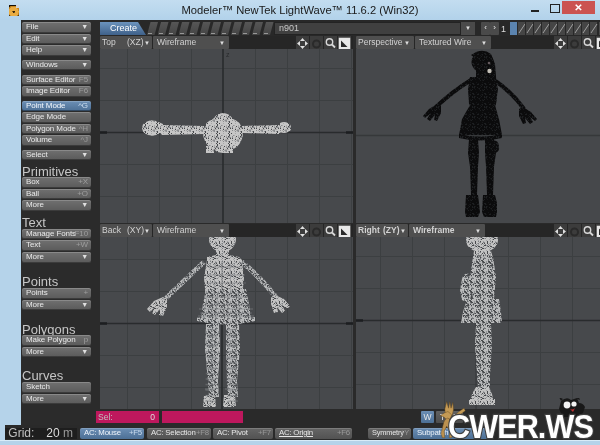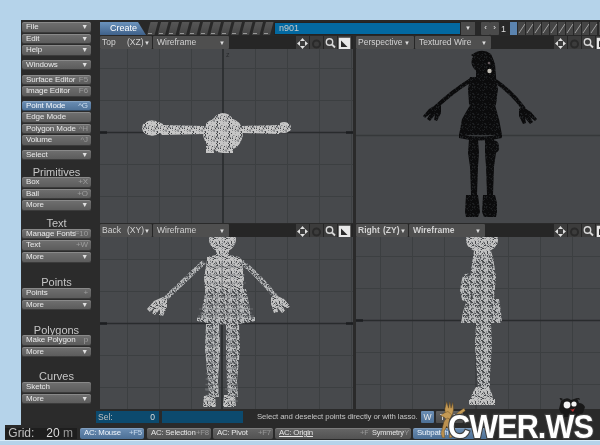--- a/index.html
+++ b/index.html
@@ -12,61 +12,71 @@
 #maxi{position:absolute;left:550px;top:4px;width:10px;height:9px;border:1.5px solid #222;}
 #close{position:absolute;left:562px;top:1px;width:33px;height:13px;background:#cb5351;color:#fff;text-align:center;font-size:10px;line-height:13px;font-weight:bold;}
 #content{position:absolute;left:5px;top:20px;width:590px;height:316px;background:#2c2c2c;margin-left:16px;}
 
 #side{position:absolute;left:0;top:0;width:79px;height:420px;background:#2b2b2b;}
 .b{position:absolute;left:1px;width:69px;height:10.5px;background:linear-gradient(#707070,#5a5a5a);border-radius:2px;box-shadow:inset 0 1px 0 rgba(255,255,255,.18),inset 0 -1px 0 rgba(0,0,0,.35);color:#e9e9e9;font-size:8px;letter-spacing:-0.1px;line-height:10.5px;padding-left:4px;white-space:nowrap;}
 .b .k{position:absolute;right:3px;color:#9d9d9d;}
 .b .d{position:absolute;right:3px;top:0px;font-size:7px;color:#e0e0e0;}
 .b.blue{background:linear-gradient(#6c8fb5,#4c6f95);color:#f2f7fd;}
 .b.blue .k{color:#cddef0;}
-.hd{position:absolute;left:1px;width:69px;height:10px;color:#c6c6c6;font-size:11px;line-height:10px;text-align:center;}
+.hd{position:absolute;left:1px;width:69px;height:10px;color:#c6c6c6;font-size:13px;line-height:10px;text-align:left;}
 
 #main{position:absolute;left:79px;top:0;width:511px;height:420px;background:#2a2a2a;}
 
 #tabs{position:absolute;left:0;top:0;width:511px;height:16px;background:#282828;}
 #createtab{position:absolute;left:0px;top:2px;width:47px;height:13px;background:linear-gradient(#6b93bd,#3f618a);color:#fff;font-size:9px;line-height:13px;text-align:center;clip-path:polygon(0 0,38px 0,46px 13px,0 13px);}
 .stab{position:absolute;top:2px;width:11px;height:13px;background:linear-gradient(#565656,#454545);clip-path:polygon(3.5px 0,11px 0,7.5px 13px,0 13px);}
 .stab i{position:absolute;left:1px;bottom:1.5px;width:4px;height:1px;background:#989898;}
-#objfield{position:absolute;left:174px;top:2px;width:187px;height:13px;background:#0369a1;border:1px solid #232323;color:#c9c9c9;font-size:9px;line-height:11px;padding-left:4px;}
+#objfield{position:absolute;left:174px;top:2px;width:187px;height:13px;background:#404040;border:1px solid #232323;color:#c9c9c9;font-size:9px;line-height:11px;padding-left:4px;}
 #objdrop{position:absolute;left:361px;top:2px;width:14px;height:13px;background:#4a4a4a;color:#ddd;font-size:6px;text-align:center;line-height:13px;}
 .nav{position:absolute;top:2px;width:9px;height:13px;background:#4a4a4a;color:#e8e8e8;font-size:8px;text-align:center;line-height:12px;border-radius:1px;}
 #lone{position:absolute;left:401px;top:4px;color:#ddd;font-size:9px;}
 #layers{position:absolute;left:409px;top:2px;height:13px;}
 .lt{position:absolute;top:0;width:8px;height:13px;background:#454545;border-left:1px solid #282828;}
 .lt svg{position:absolute;left:0;top:0;}
 .lt.blue{background:#5b84b0;}
 #ldrop{position:absolute;left:499px;top:2px;width:13px;height:13px;background:#4a4a4a;color:#ddd;font-size:6px;text-align:center;line-height:13px;}
 
 .vh{position:absolute;height:13px;background:#262626;}
 .vh .lbl{position:absolute;top:0;height:13px;background:#4f4f4f;color:#d2d2d2;font-size:8.5px;line-height:13px;border-radius:1px;}
 .vh .ar{position:absolute;font-size:6px;color:#ddd;top:1px;}
 .ic{position:absolute;top:0px;width:13px;height:13px;background:#3c3c3c;}
 
 #status{position:absolute;left:0;top:389px;width:511px;height:16px;background:#2a2a2a;}
-.sbx{position:absolute;top:2px;height:12px;background:#0c4a6e;color:#c0c0c0;font-size:8.5px;line-height:12px;}
+.sbx{position:absolute;top:2px;height:12px;background:#be185d;color:#c0c0c0;font-size:8.5px;line-height:12px;}
 #msg{position:absolute;left:157px;top:2px;color:#c5c5c5;font-size:7.8px;line-height:12px;letter-spacing:-0.1px;}
 .wtm{position:absolute;top:2px;width:13px;height:12px;background:linear-gradient(#616161,#4d4d4d);color:#e8e8e8;font-size:8.5px;text-align:center;line-height:12px;border-radius:1px;}
 .wtm.blue{background:linear-gradient(#6c8fb5,#4c6f95);}
 #toolbar{position:absolute;left:5px;top:425px;width:590px;height:15px;background:#2a2a2a;}
 .tb{position:absolute;top:3px;height:10.5px;background:linear-gradient(#666,#525252);border-radius:2px;color:#e6e6e6;font-size:7.8px;letter-spacing:-0.2px;line-height:10.5px;padding-left:4px;box-shadow:inset 0 1px 0 rgba(255,255,255,.15);}
 .tb .k{position:absolute;right:2px;color:#989898;}
 .tb.blue{background:linear-gradient(#6c8fb5,#4c6f95);color:#eef4fb;}
 .tb.blue .k{color:#c8daec;}
 #gridbox{position:absolute;left:0px;top:3px;width:72px;height:10.5px;background:#1e1e1e;color:#c0c0c0;font-size:12px;line-height:10.5px;}
 
 .vp{position:absolute;overflow:hidden;}
 #border-bottom{position:absolute;left:0;top:440px;width:600px;height:5px;background:#b5d3ea;border-top:1px solid #d9ecf8;}
 #wm{position:absolute;left:443px;top:406px;width:157px;height:36px;color:#fff;font-size:27px;font-weight:bold;letter-spacing:0px;z-index:50;}
 </style></head>
 <body>
 <div id="win">
+ <div id="title">
+  <div class="txt">Modeler™ NewTek LightWave™ 11.6.2 (Win32)</div>
+  <div id="appicon">
+        <i></i>
+        <em></em>
+      </div>
+  <div id="mini"></div>
+      <div id="maxi"></div>
+      <div id="close">✕</div>
+ </div>
  <div id="content">
   <div id="side">
    <div class="b" style="top:2px">File<span class="d">▼</span></div>
    <div class="b" style="top:13.5px">Edit<span class="d">▼</span></div>
    <div class="b" style="top:25px">Help<span class="d">▼</span></div>
    <div class="b" style="top:39.5px">Windows<span class="d">▼</span></div>
    <div class="b" style="top:54.5px">Surface Editor<span class="k">F5</span></div>
    <div class="b" style="top:66px">Image Editor<span class="k">F6</span></div>
    <div class="b blue" style="top:80.5px">Point Mode<span class="k">^G</span></div>
    <div class="b" style="top:92px">Edge Mode</div>
@@ -653,34 +663,33 @@
 <path d="M120 86 l15 0 1 22 -2 30 0 12 -12 0 -1 -12 -2 -30 Z" fill="url(#spk3)"></path>
 <path d="M120 150 l13 0 3 7 1 5 -22 0 1 -5 Z"></path>
 <path d="M113 162 l26 0 0 6 -26 0 Z"></path>
 </g>
 </svg>
    </div>
 
    <div id="status">
     <div class="sbx" style="left:-4px;width:63px;padding-left:2px;">Sel:<span style="position:absolute;right:4px;color:#ddd;">0</span></div>
     <div class="sbx" style="left:62px;width:81px;"></div>
-    <div id="msg">Select and deselect points directly or with lasso.</div>
     <div class="wtm blue" style="left:321px;">W</div>
     <div class="wtm" style="left:336px;">T</div>
     <div class="wtm" style="left:350px;">M</div>
    </div>
   </div>
 
  </div>
  <div id="toolbar">
    <div id="gridbox">&nbsp;Grid:<span style="position:absolute;right:4px;color:#ddd;">20 <span style="color:#999">m</span></span></div>
    <div class="tb blue" style="left:75px;width:64px;">AC: Mouse<span class="k">+F5</span></div>
    <div class="tb" style="left:142px;width:64px;">AC: Selection<span class="k">+F8</span></div>
    <div class="tb" style="left:208px;width:60px;">AC: Pivot<span class="k">+F7</span></div>
-   <div class="tb" style="left:270px;width:100px;text-decoration:underline;">AC: Origin<span class="k">+F6</span></div>
+   <div class="tb" style="left:270px;width:77px;text-decoration:underline;">AC: Origin<span class="k">+F6</span></div>
    <div class="tb" style="left:363px;width:43px;font-size:7.4px;">Symmetry<span class="k">+Y</span></div>
    <div class="tb blue" style="left:408px;width:76px;">Subpatch</div>
  </div>
  <div id="border-bottom"></div>
  <div id="wm">
  <svg width="200" height="45" style="position:absolute;left:-45px;top:-8px;">
 
   <g transform="translate(40,2) scale(0.62,0.82)">
    <path d="M14 2 l3 8 2 -8 2 8 3 -7 1 9 -2 6 -5 3 -6 -3 -1 -7 Z" fill="#c49a55" stroke="#5f451a" stroke-width="0.6"></path>
    <path d="M10 16 l-6 3 6 2 4 3 6 -1 2 -5 -6 -4 Z" fill="#c49a55" stroke="#5f451a" stroke-width="0.6"></path>

